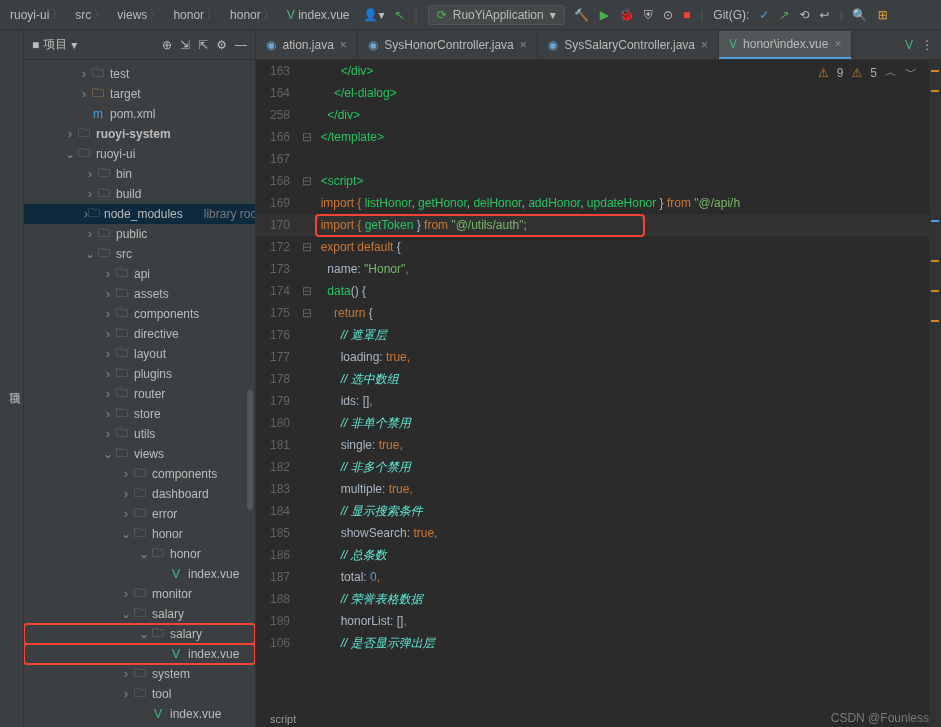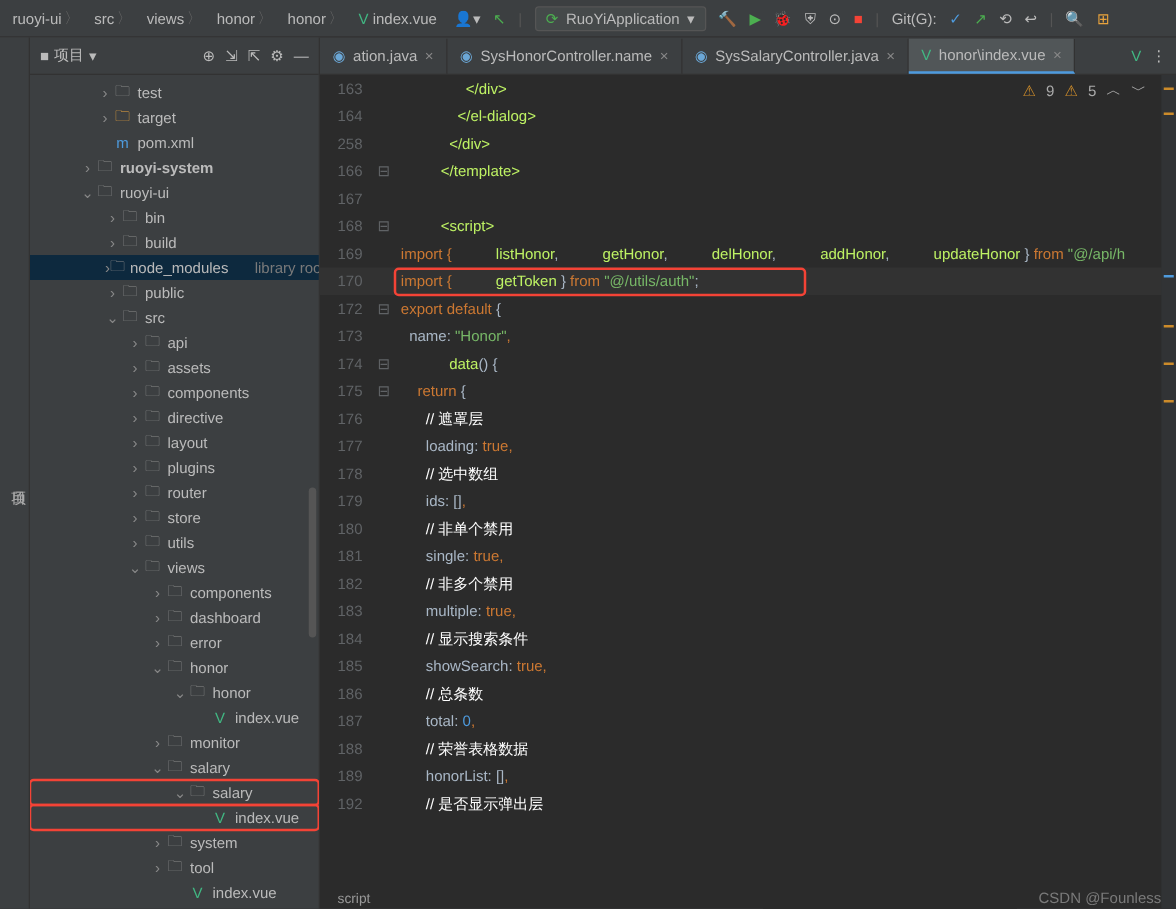--- a/index.html
+++ b/index.html
@@ -46,21 +46,21 @@
 .codearea { flex:1; overflow:auto; font-family: "Consolas","Monaco",monospace; font-size:13px; line-height:22px; position:relative; }
 .line { display:flex; min-height:22px; }
 .fold { width:14px; color:#606366; text-align:center; }
 .code { white-space:pre; }
 .hl-line { background:#323232; }
 .redbox2 { position:absolute; border:2px solid #f44336; border-radius:4px; left:59px; top:154px; width:330px; height:23px; pointer-events:none;}
 .minimap{ position:absolute; right:0; top:30px; bottom:0; width:12px; background:#313335;}
 .minimap .mk{position:absolute; left:2px; width:8px; height:2px;}
 .mkb{background:#4e9bde;} .mky{background:#cc8b2a;}
 
-.k-orange{color:#cc7832;} .k-green{color:#77b767;} .k-yellow{color:#bef264;margin-left:32px;} .k-grey{color:#ffffff;} .k-white{color:#a9b7c6;} .k-num{color:#4e9bde;}
+.k-orange{color:#cc7832;} .k-green{color:#77b767;} .k-yellow{color:#22c55e;} .k-grey{color:#5eead4;font-style:italic;} .k-white{color:#a9b7c6;} .k-num{color:#4e9bde;}
 
 .watermark{position:absolute; bottom:2px; right:12px; color:#7a7a7a; font-size:12px;}
 .bottombar{position:absolute; bottom:0; left:270px; color:#999; font-size:11px; padding:2px 0;}
 .side-icons{display:flex; gap:8px; margin-left:auto;}
 </style>
 </head>
 <body>
 
 <div class="topbar">
   <span class="crumb">
@@ -293,21 +293,21 @@
 
   <div class="editor">
     <div class="tabs">
       <div class="tab">
           <span class="java">◉</span>
           <span>ation.java</span>
           <span class="close">×</span>
         </div>
       <div class="tab">
           <span class="java">◉</span>
-          <span>SysHonorController.name</span>
+          <span>SysHonorController.java</span>
           <span class="close">×</span>
         </div>
       <div class="tab">
           <span class="java">◉</span>
           <span>SysSalaryController.java</span>
           <span class="close">×</span>
         </div>
       <div class="tab active">
           <span class="vue-f">V</span>
           <span>honor\index.vue</span>
@@ -452,21 +452,21 @@
           <span class="gutternum">188</span>
           <span class="fold"></span>
           <span class="code k-grey">        // 荣誉表格数据</span>
         </div>
       <div class="line">
           <span class="gutternum">189</span>
           <span class="fold"></span>
           <span class="code"><span class="k-white">        honorList: </span><span class="k-white">[]</span><span class="k-orange">,</span></span>
         </div>
       <div class="line">
-          <span class="gutternum">192</span>
+          <span class="gutternum">106</span>
           <span class="fold"></span>
           <span class="code k-grey">        // 是否显示弹出层</span>
         </div>
     </div>
     <div class="minimap">
       <div class="mk mky" style="top:10px"></div>
         <div class="mk mky" style="top:30px"></div>
       <div class="mk mkb" style="top:160px"></div>
         <div class="mk mky" style="top:200px"></div>
       <div class="mk mky" style="top:230px"></div>

